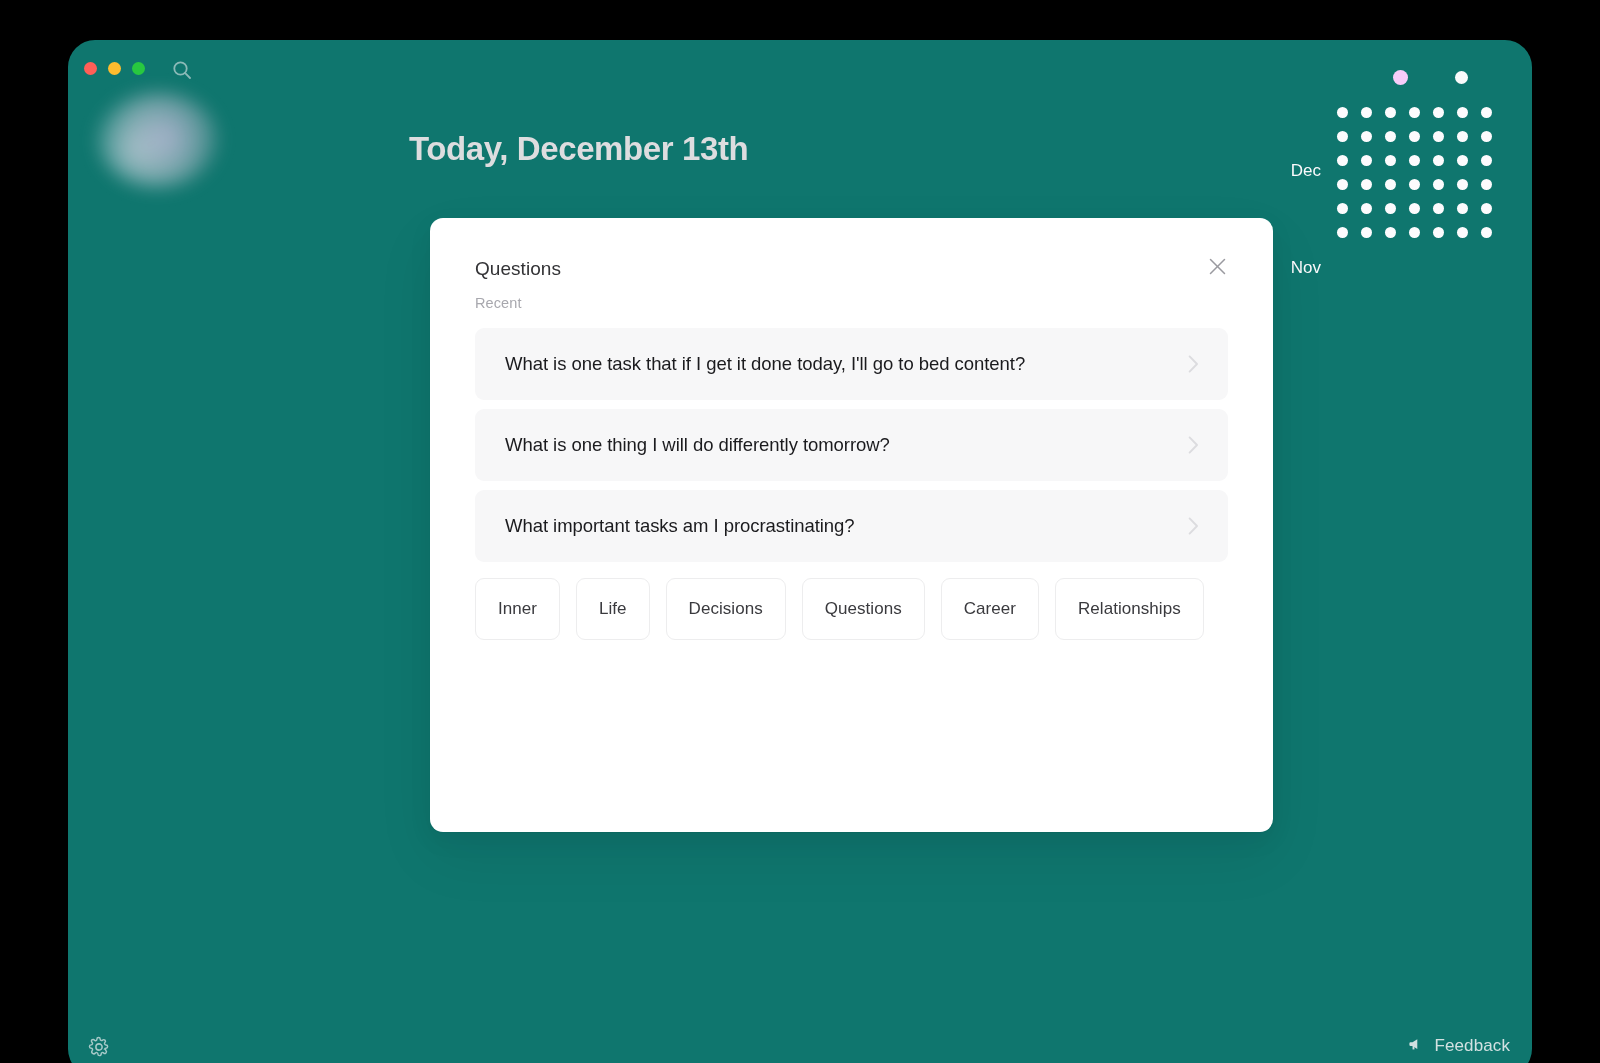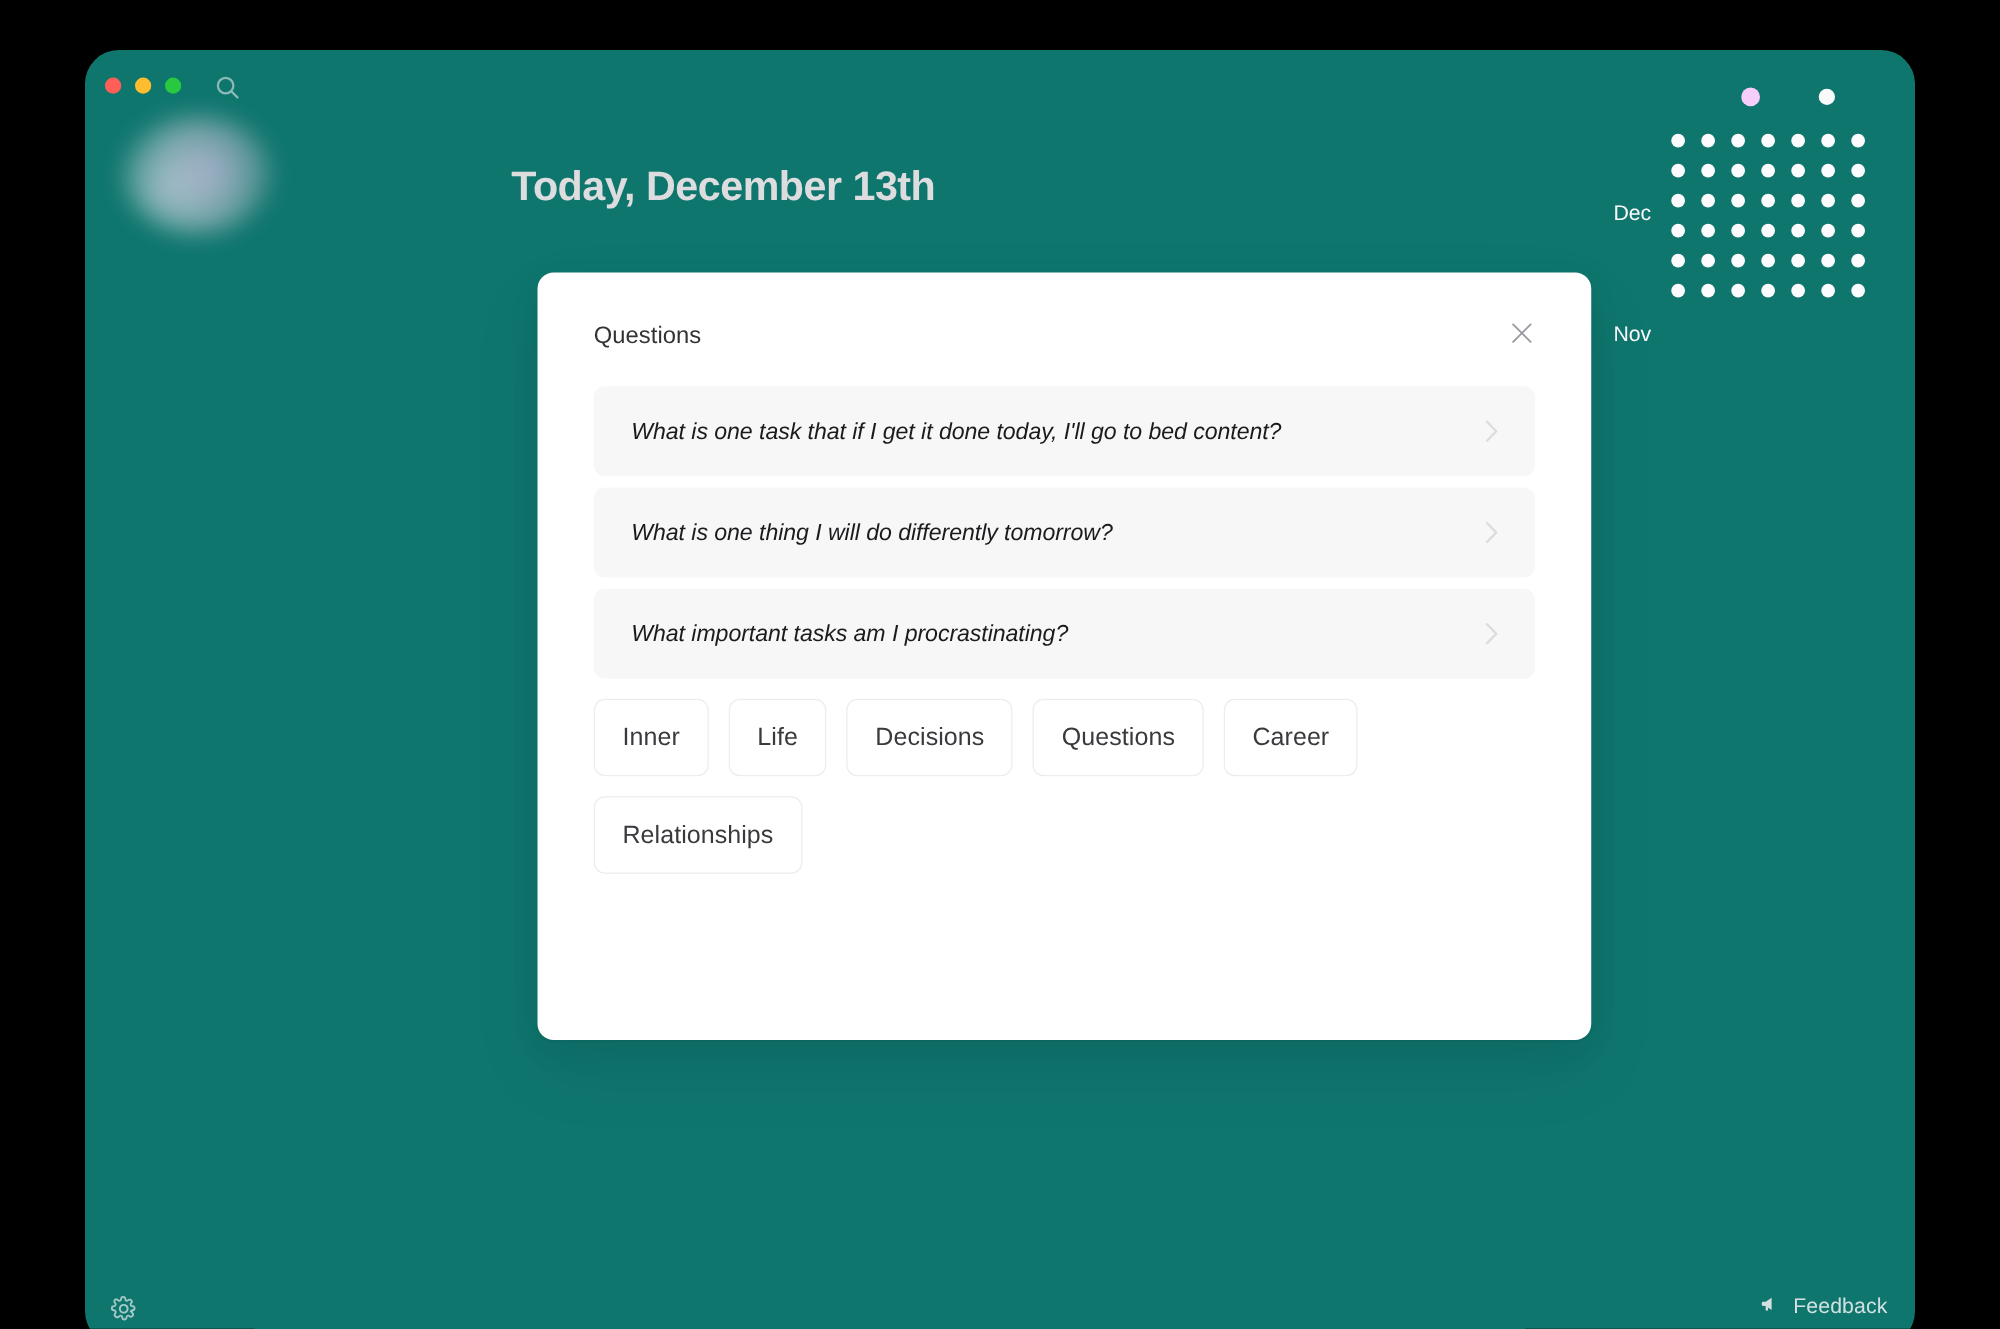--- a/index.html
+++ b/index.html
@@ -235,21 +235,20 @@
   }
   .question-row {
     position: relative;
     height: 72px;
     background: #f7f7f8;
     border-radius: 9px;
     display: flex;
     align-items: center;
     padding: 0 30px;
     cursor: pointer;
-    font-style: italic;
   }
   .question-text {
     font-size: 18.5px;
     color: #1b1b1e;
     letter-spacing: -0.05px;
     line-height: 1.2;
   }
   .row-chevron {
     position: absolute;
     right: 26px;
@@ -279,21 +278,21 @@
   .topic-chip {
     height: 62px;
     min-width: 0;
     padding: 0 22px;
     background: #ffffff;
     border: 1px solid #ededee;
     border-radius: 9px;
     display: flex;
     align-items: center;
     justify-content: center;
-    font-size: 20px;
+    font-size: 17px;
     color: #3a3a3e;
     letter-spacing: 0.05px;
     cursor: pointer;
     font-family: "Liberation Sans", sans-serif;
   }
 </style>
 </head>
 <body>
 
 <div id="stage">
@@ -479,20 +478,21 @@
       <div class="modal-header">
         <div class="modal-title">Questions</div>
         <button class="close-btn">
           <svg width="17" height="17" viewBox="0 0 17 17" fill="none">
             <line x1="1.5" y1="1.5" x2="15.5" y2="15.5" stroke="#9a9aa0" stroke-width="1.5" stroke-linecap="round"></line>
             <line x1="15.5" y1="1.5" x2="1.5" y2="15.5" stroke="#9a9aa0" stroke-width="1.5" stroke-linecap="round"></line>
           </svg>
         </button>
       </div>
 
+      <div class="section-label">Recent</div>
 
       <div class="question-list" id="question-list">
           <div class="question-row">
             <span class="question-text">What is one task that if I get it done today, I'll go to bed content?</span>
             <span class="row-chevron">
               <svg width="11" height="18" viewBox="0 0 11 18" fill="none">
                 <path d="M1.6 1.4L9 9l-7.4 7.6" stroke="#dcdcdf" stroke-width="1.9" stroke-linecap="round" stroke-linejoin="round"></path>
               </svg>
             </span>
           </div>

